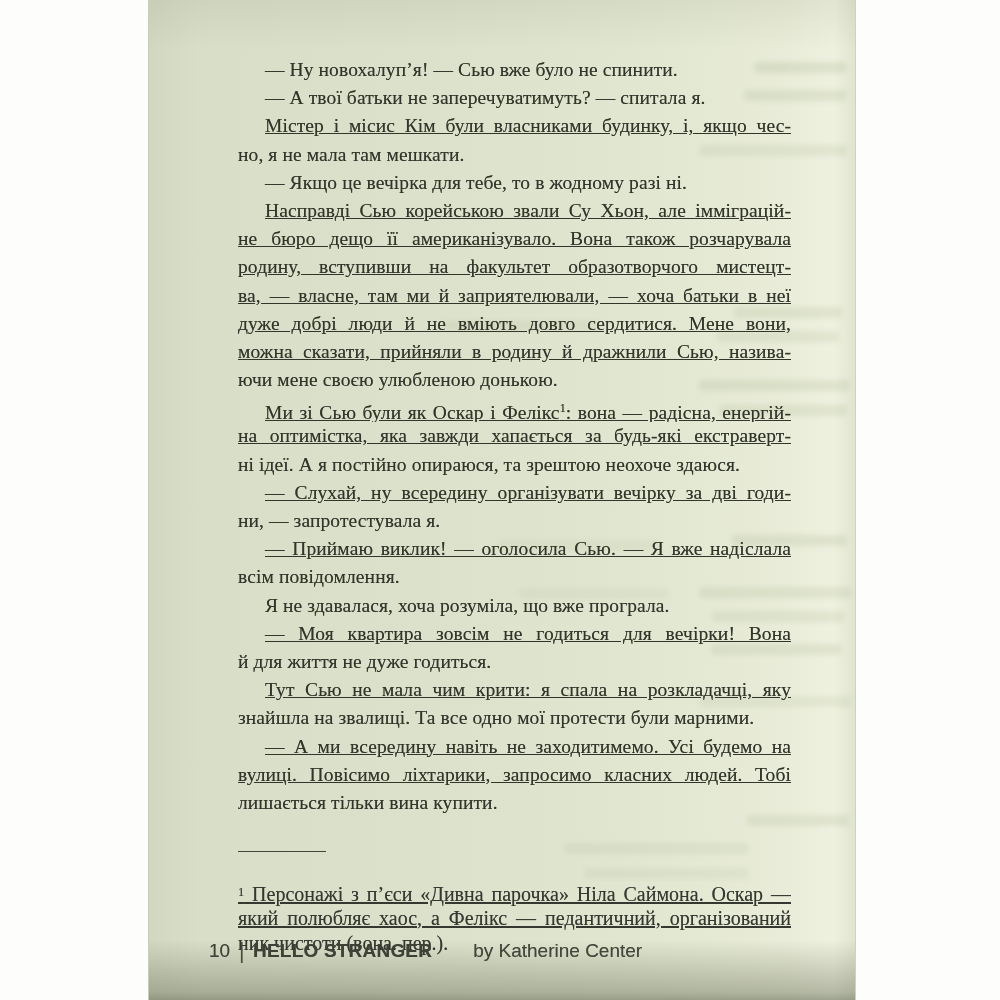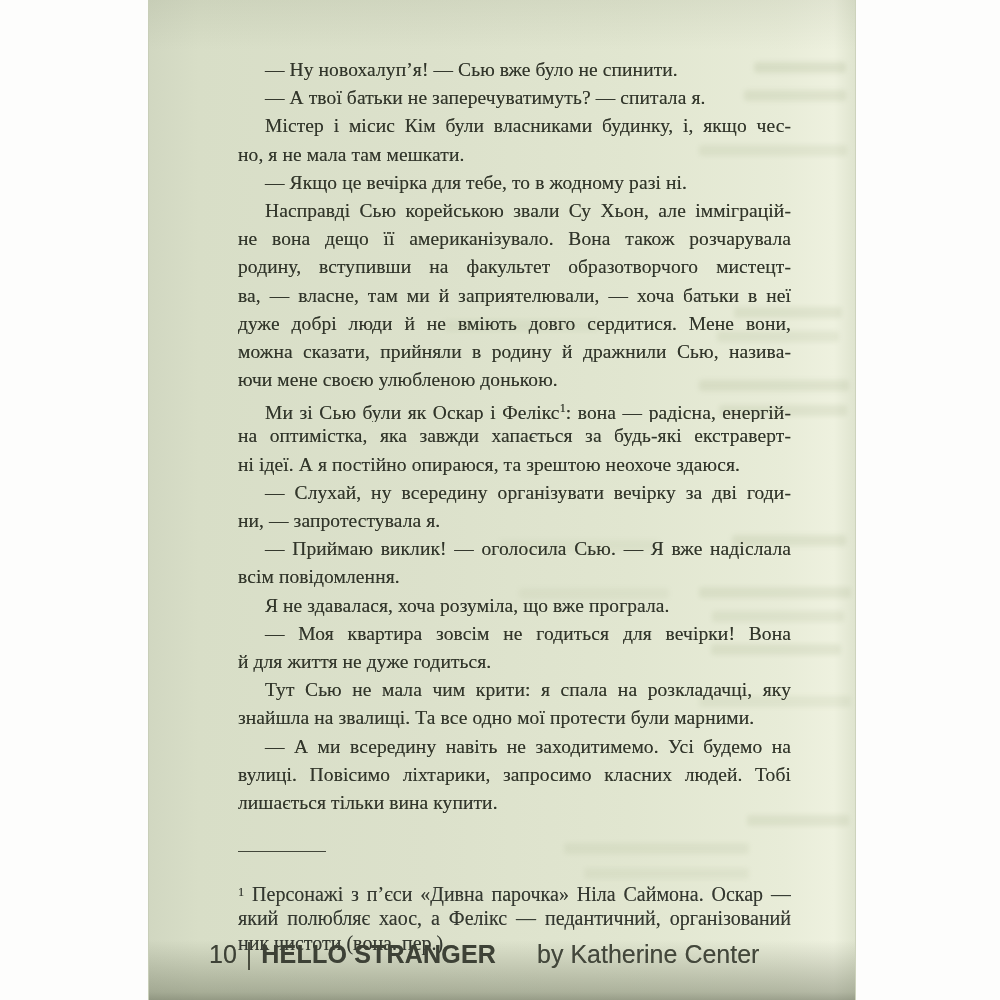--- a/index.html
+++ b/index.html
@@ -33,21 +33,21 @@
     letter-spacing: 0.1px;
     text-shadow: 0 0 0.6px rgba(49,53,42,0.55);
   }
   .line {
     height: 28.2px;
     line-height: 28.2px;
     overflow: hidden;
     white-space: normal;
   }
   .line.indent { text-indent: 27px; }
-  .line.just { text-align: justify; text-align-last: justify; }
+  .line.just { text-align: justify; text-align-last: justify; text-decoration: underline; }
   .it { }
   .sup { font-size: 0.62em; vertical-align: 7px; }
 
   
   .footnote-rule {
     position: absolute;
     left: 89px; top: 851px;
     width: 88px; height: 0;
     border-top: 1.6px solid #42463a;
   }
@@ -63,21 +63,21 @@
   .footnote .sup { vertical-align: 5px; }
 
   
   .footer {
     position: absolute;
     left: 60px; top: 940px;
     display: flex;
     align-items: flex-start;
     gap: 9px;
     font-family: "Liberation Sans", "DejaVu Sans", sans-serif;
-    font-size: 25px;
+    font-size: 19px;
     color: #3d4136;
     text-shadow: 0 0 0.5px rgba(61,65,54,0.5);
   }
   .footer .bar { font-weight: 400; color: #4a4e40; transform: scaleY(1.15); }
   .footer .title { font-weight: 700; letter-spacing: 0.2px; }
   .footer .byline { font-weight: 400; color: #43473b; margin-left: 32px; }
 
   
   .ghost {
     position: absolute;
@@ -114,21 +114,21 @@
         <div class="ghost" style="left: 370px; top: 588px; width: 150px; opacity: 0.25;"></div>
       </div>
 
     <div class="body-text" id="body-text">
         <div class="line indent"><span>— Ну новохалуп’я! — Сью вже було не спинити.</span></div>
         <div class="line indent"><span>— А твої батьки не заперечуватимуть? — спитала я.</span></div>
         <div class="line indent just"><span>Містер і місис Кім були власниками будинку, і, якщо чес-</span></div>
         <div class="line"><span>но, я не мала там мешкати.</span></div>
         <div class="line indent"><span>— Якщо це вечірка для </span><span class="it">тебе</span><span>, то в жодному разі ні.</span></div>
         <div class="line indent just"><span>Насправді Сью корейською звали Су Хьон, але імміграцій-</span></div>
-        <div class="line just"><span>не вона дещо її американізувало. Вона також розчарувала</span></div>
+        <div class="line just"><span>не бюро дещо її американізувало. Вона також розчарувала</span></div>
         <div class="line just"><span>родину, вступивши на факультет образотворчого мистецт-</span></div>
         <div class="line just"><span>ва, — власне, там ми й заприятелювали, — хоча батьки в неї</span></div>
         <div class="line just"><span>дуже добрі люди й не вміють довго сердитися. Мене вони,</span></div>
         <div class="line just"><span>можна сказати, прийняли в родину й дражнили Сью, назива-</span></div>
         <div class="line"><span>ючи мене своєю улюбленою донькою.</span></div>
         <div class="line indent just"><span>Ми зі Сью були як Оскар і Фелікс</span><span class="sup">1</span><span>: вона — радісна, енергій-</span></div>
         <div class="line just"><span>на оптимістка, яка завжди хапається за будь-які екстраверт-</span></div>
         <div class="line"><span>ні ідеї. А я постійно опираюся, та зрештою неохоче здаюся.</span></div>
         <div class="line indent just"><span>— Слухай, ну всередину організувати вечірку за дві годи-</span></div>
         <div class="line"><span>ни, — запротестувала я.</span></div>

